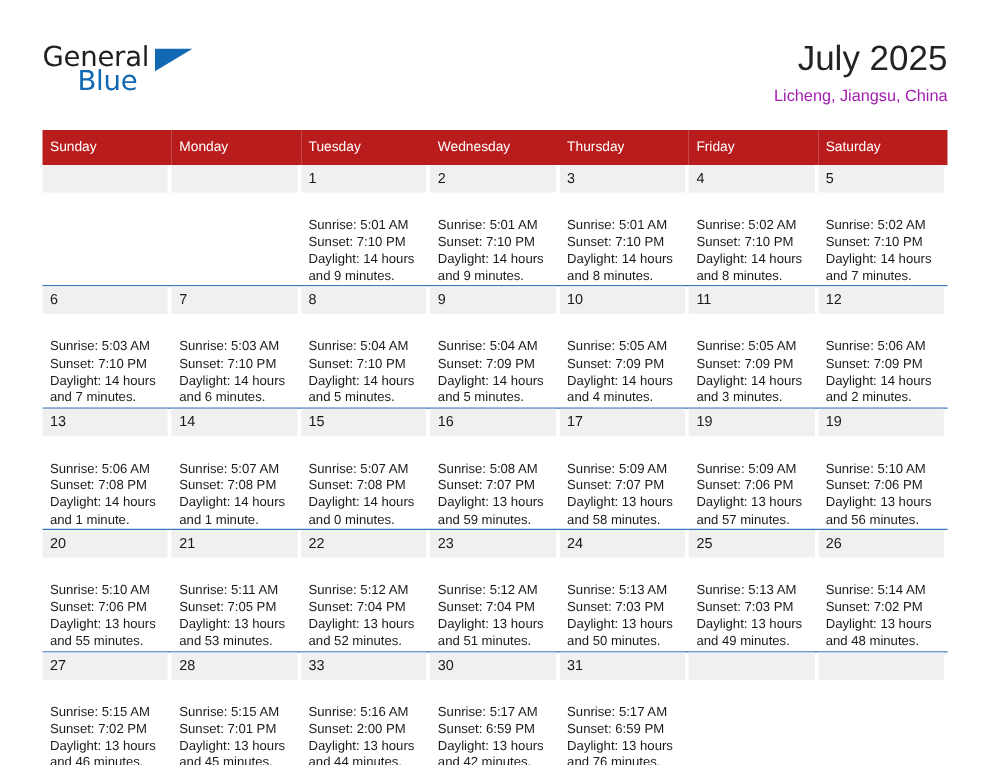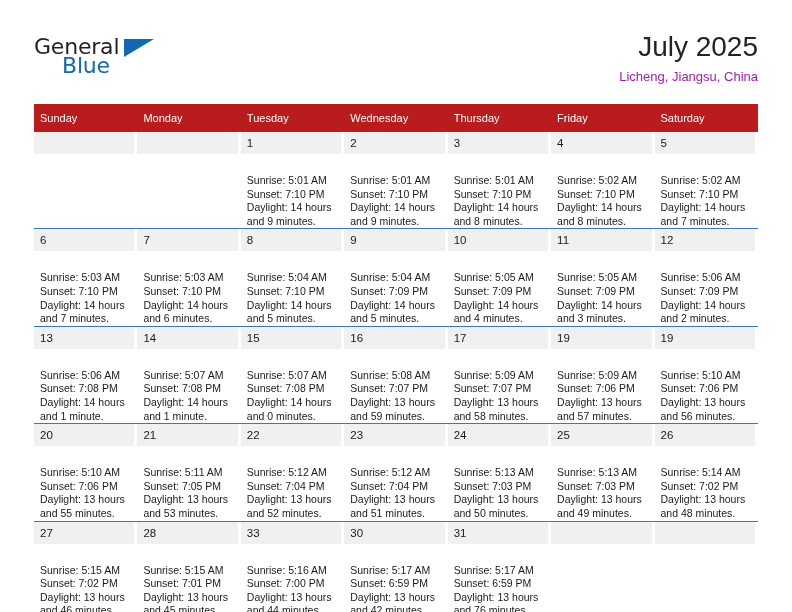--- a/index.html
+++ b/index.html
@@ -521,21 +521,21 @@
                   <div>Daylight: 13 hours</div>
                   <div>and 45 minutes.</div>
                 </div>
               </div>
             </td>
             <td>
               <div class="cell-inner">
                 <div class="daynum">33</div>
                 <div class="cell-body">
                   <div>Sunrise: 5:16 AM</div>
-                  <div>Sunset: 7:00 PM</div>
+                  <div>Sunset: 2:00 PM</div>
                   <div>Daylight: 13 hours</div>
                   <div>and 44 minutes.</div>
                 </div>
               </div>
             </td>
             <td>
               <div class="cell-inner">
                 <div class="daynum">30</div>
                 <div class="cell-body">
                   <div>Sunrise: 5:17 AM</div>

